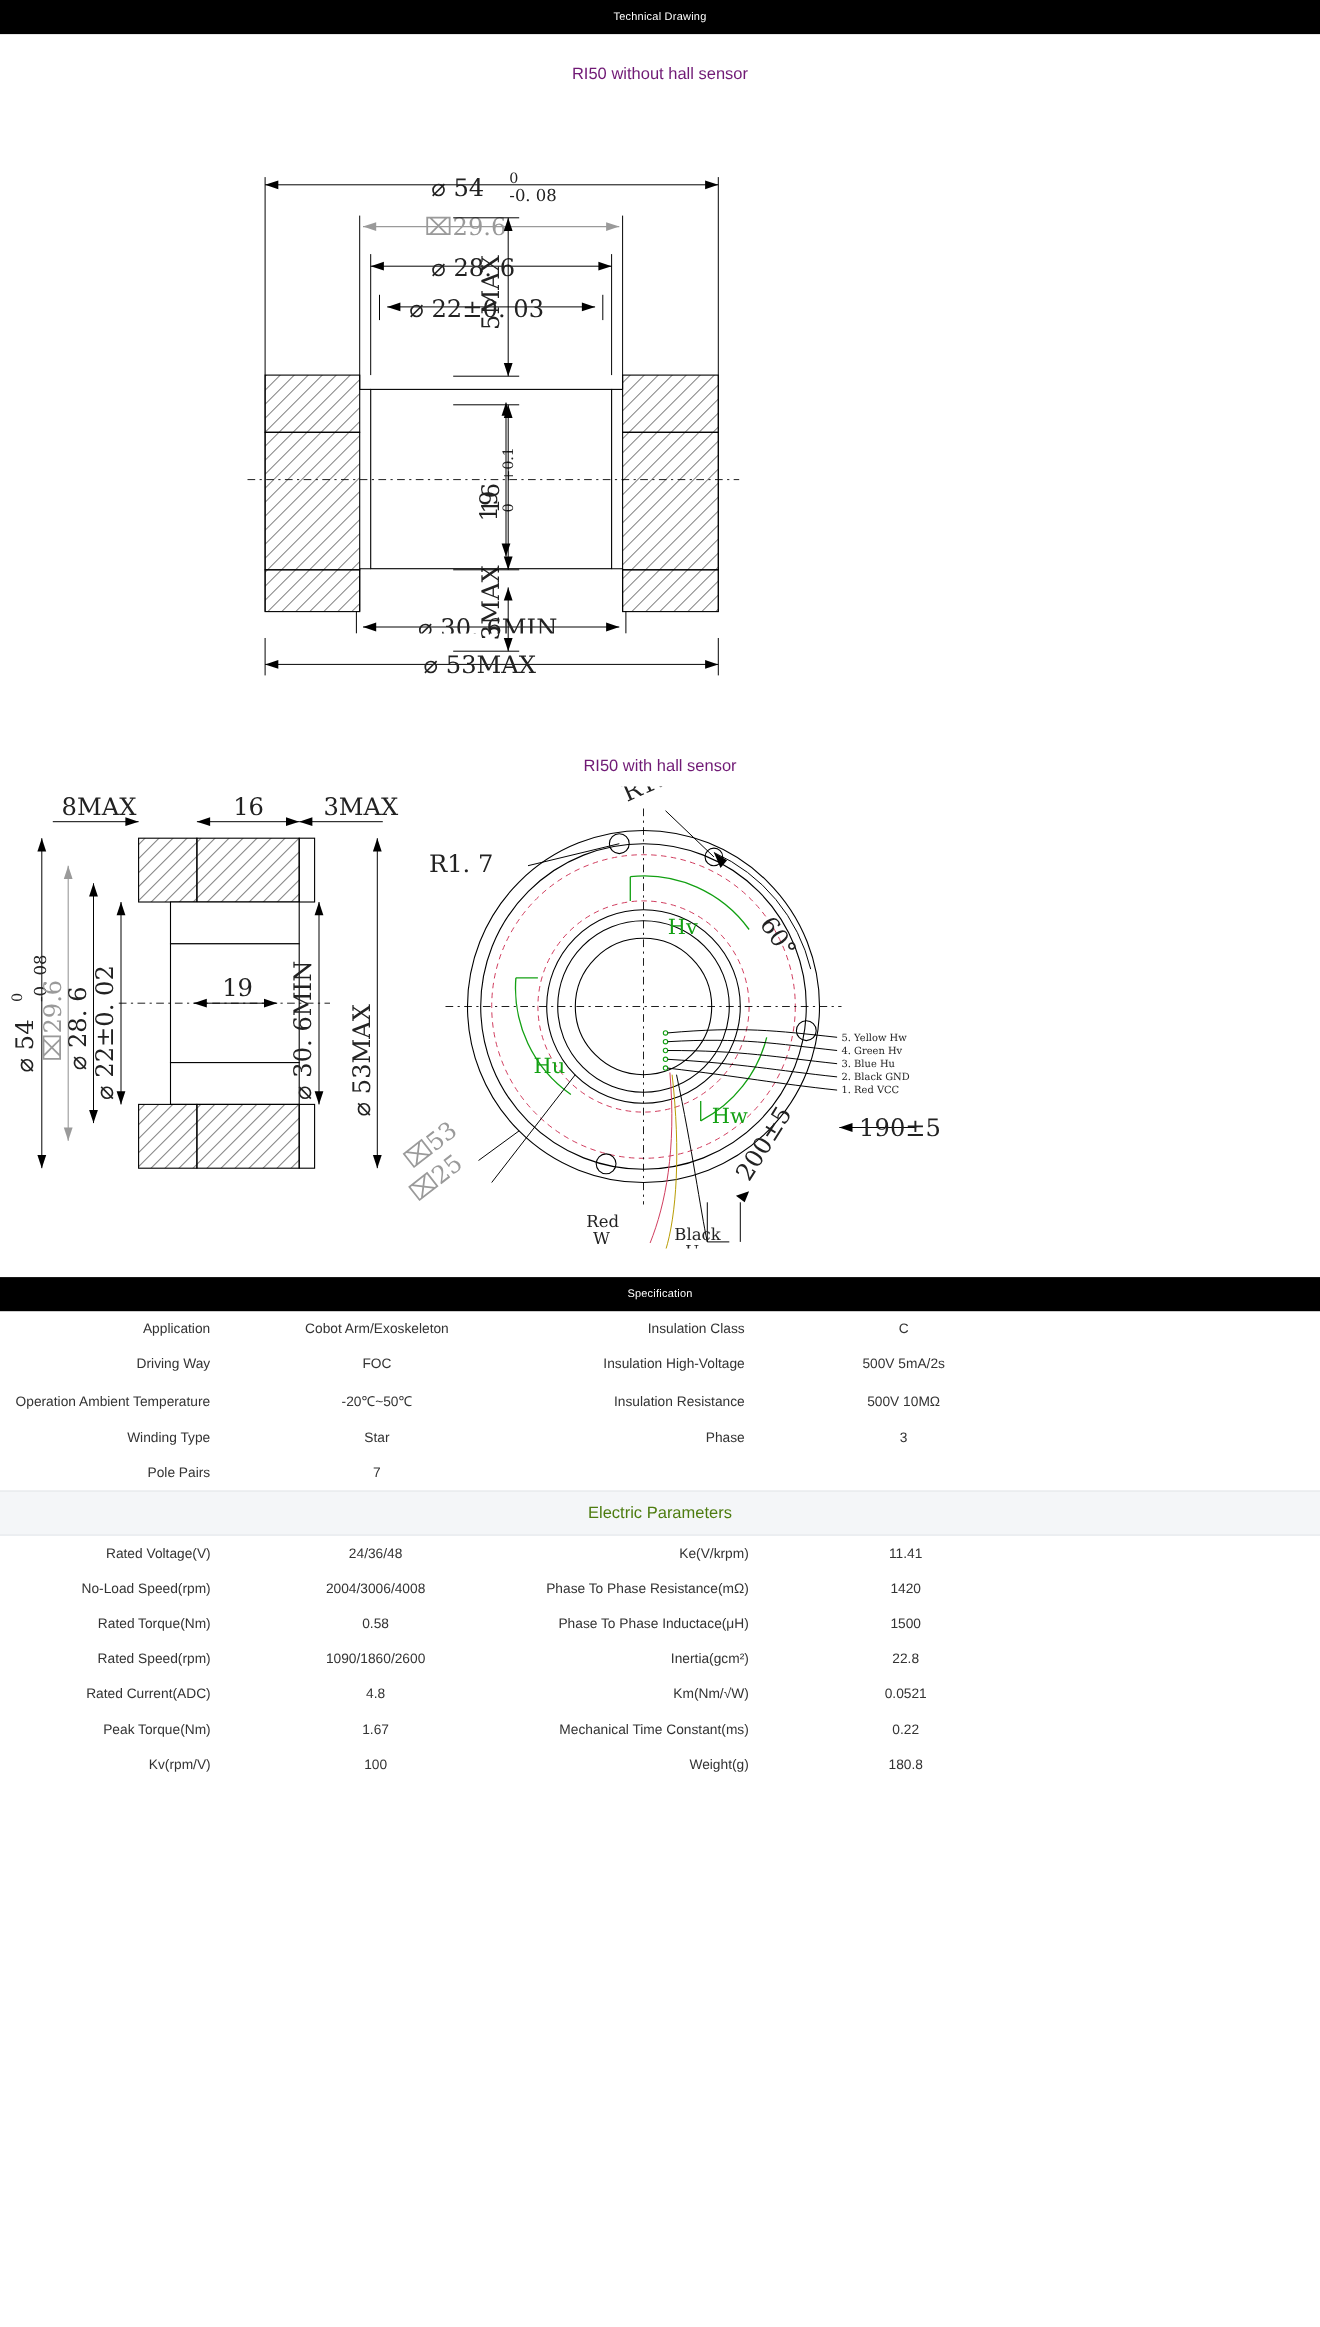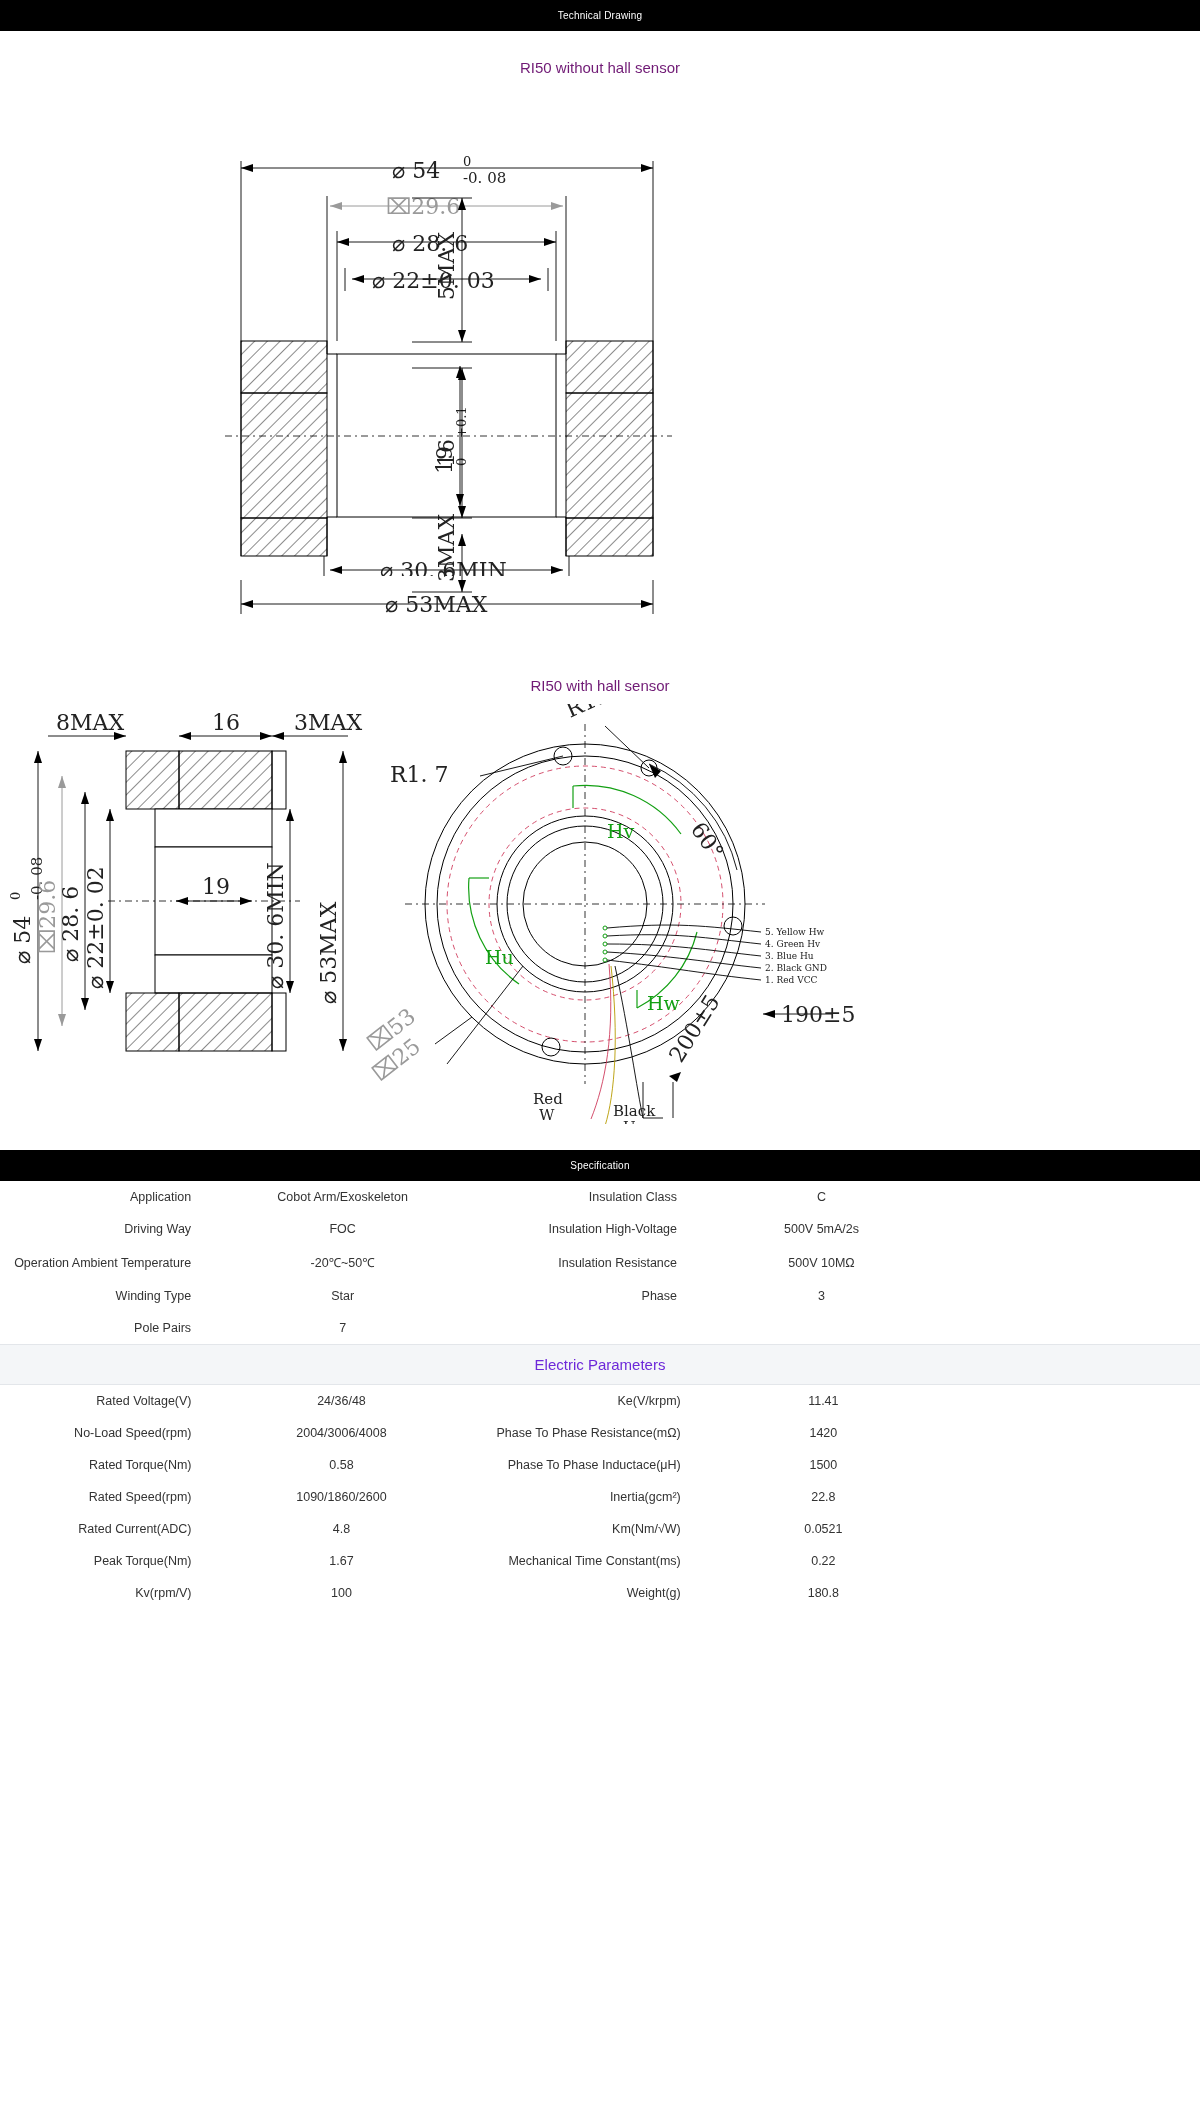--- a/index.html
+++ b/index.html
@@ -44,21 +44,21 @@
   .tiny { font-family:"DejaVu Serif", serif; font-size:9px; fill:#222; }
   .lbl-green { font-family:"DejaVu Serif", serif; font-size:19px; fill:#13a013; }
   .sup { font-family:"DejaVu Serif", serif; font-size:13px; fill:#222; }
 
   
   .spec-block { width:1200px; }
   .sub-band {
     background:#f4f6f8;
     text-align:center;
     font-size:15px;
-    color:#6d28d9;
+    color:#4d7c0f;
     padding:11px 0;
     border-top:1px solid #e3e6ea;
     border-bottom:1px solid #e3e6ea;
   }
   table.spec {
     width: 960px;
     border-collapse: collapse;
     font-size: 12.5px;
     color:#333;
   }
@@ -185,21 +185,21 @@
       <text class="dimtxt" x="52" y="400" transform="rotate(-90 52 400)">3MAX</text>
 
       <line class="thin" x1="10" y1="16" x2="70" y2="16"></line>
       <line class="thin" x1="10" y1="160" x2="70" y2="160"></line>
       <line class="thin" x1="10" y1="186" x2="70" y2="186"></line>
       <line class="thin" x1="10" y1="336" x2="70" y2="336"></line>
       <line class="thin" x1="10" y1="410" x2="70" y2="410"></line>
     </svg>
   </div>
 
-  <div class="drawing-title" style="margin-top:39px;">RI50 with hall sensor</div>
+  <div class="drawing-title" style="margin-top:50px;">RI50 with hall sensor</div>
 
   <div class="draw-wrap">
     <svg width="1200" height="420" viewBox="0 0 1200 420">
 
       <line class="thin" x1="48" y1="32" x2="126" y2="32"></line>
       <polygon points="126,32 114,28 114,36" fill="#000"></polygon>
       <text class="dimtxt" x="56" y="26">8MAX</text>
 
       <line class="thin" x1="179" y1="32" x2="272" y2="32"></line>
       <polygon points="179,32 191,28 191,36" fill="#000"></polygon>

